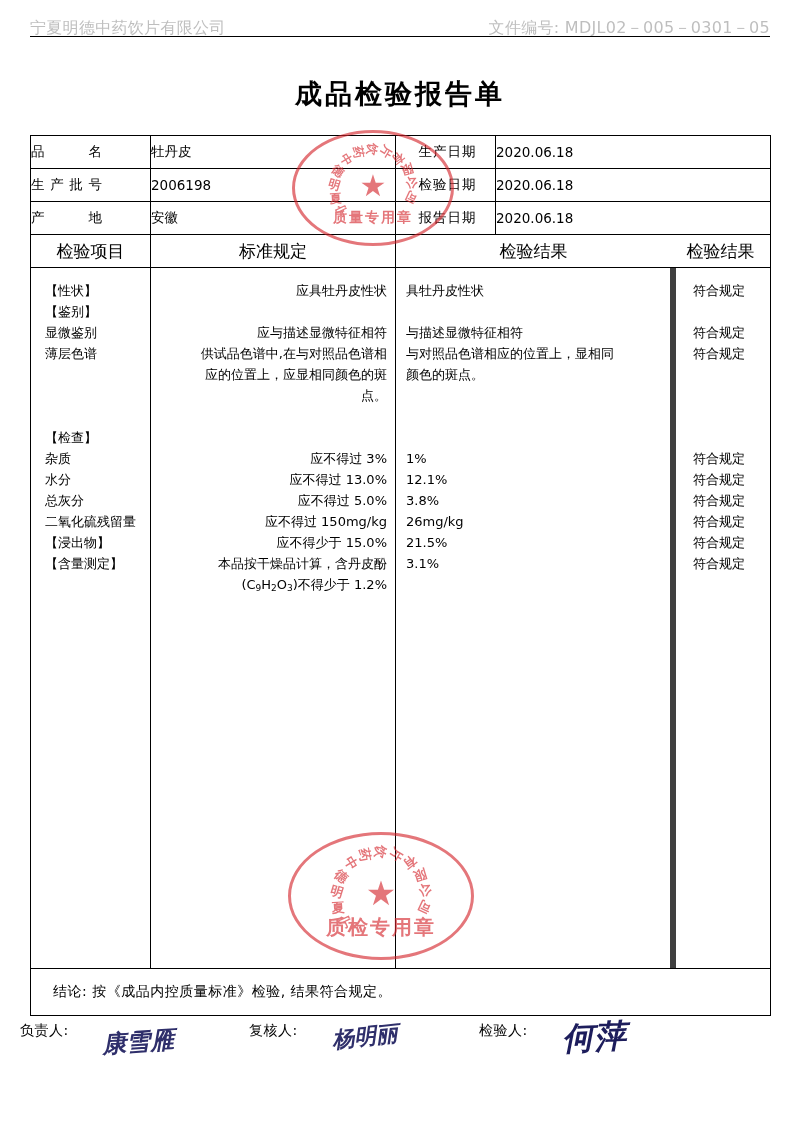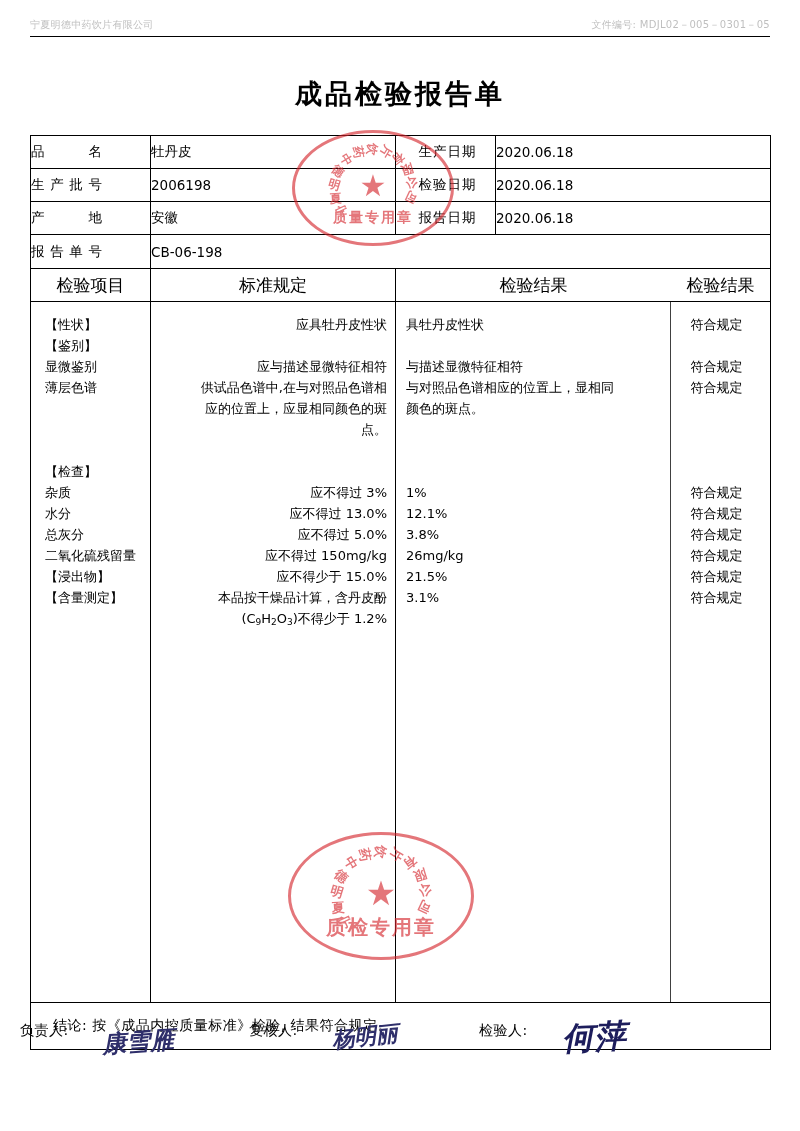--- a/index.html
+++ b/index.html
@@ -25,21 +25,21 @@
 
   
   .header-strip {
     position: absolute;
     left: 30px;
     top: 18px;
     width: 740px;
     height: 16px;
     display: flex;
     justify-content: space-between;
-    font-size: 10px;
+    font-size: 16px;
     color: #8a8a8a;
     letter-spacing: 0.3px;
     opacity: 0.55;
   }
   .header-strip .hdr-left { white-space: nowrap; }
   .header-strip .hdr-right { white-space: nowrap; }
 
   .header-rule {
     position: absolute;
     left: 30px;
@@ -250,24 +250,20 @@
         <td class="val">2006198</td>
         <td class="lbl" style="text-align:center;padding-left:4px">检验日期</td>
         <td class="val">2020.06.18</td>
       </tr>
       <tr class="row-h">
         <td class="lbl"><span class="lbl-spaced">产　地</span></td>
         <td class="val">安徽</td>
         <td class="lbl" style="text-align:center;padding-left:4px">报告日期</td>
         <td class="val">2020.06.18</td>
       </tr>
-      <tr class="report-row">
-        <td class="lbl"><span class="lbl-spaced">报告单号</span></td>
-        <td class="val" colspan="3">CB-06-198</td>
-      </tr>
 
       <tr class="res-head">
         <td>检验项目</td>
         <td>标准规定</td>
         <td colspan="2" style="border-right:1px solid #000">
           <div style="display:flex">
             <div style="flex:0 0 275px;text-align:center">检验结果</div>
             <div style="flex:1;text-align:center">检验结果</div>
           </div>
         </td>
@@ -307,21 +303,21 @@
               <div class="li">应不得过 13.0%</div>
               <div class="li">应不得过 5.0%</div>
               <div class="li">应不得过 150mg/kg</div>
               <div class="li">应不得少于 15.0%</div>
               <div class="li">本品按干燥品计算，含丹皮酚</div>
               <div class="li">(C<sub>9</sub>H<sub>2</sub>O<sub>3</sub>)不得少于 1.2%</div>
             </div>
         </td>
         <td colspan="2" style="padding:0">
           <div style="display:flex;height:100%">
-            <div style="flex:0 0 274px;border-right:1px solid #404040;height:100%">
+            <div style="flex:0 0 274px;border-right:6px solid #404040;height:100%">
               <div class="res-list col-res" id="col-res">
                   <div class="li">具牡丹皮性状</div>
                   <div class="li">&nbsp;</div>
                   <div class="li">与描述显微特征相符</div>
                   <div class="li">与对照品色谱相应的位置上，显相同</div>
                   <div class="li">颜色的斑点。</div>
                   <div class="li">&nbsp;</div>
                   <div class="li">&nbsp;</div>
                   <div class="li">&nbsp;</div>
                   <div class="li">1%</div>

